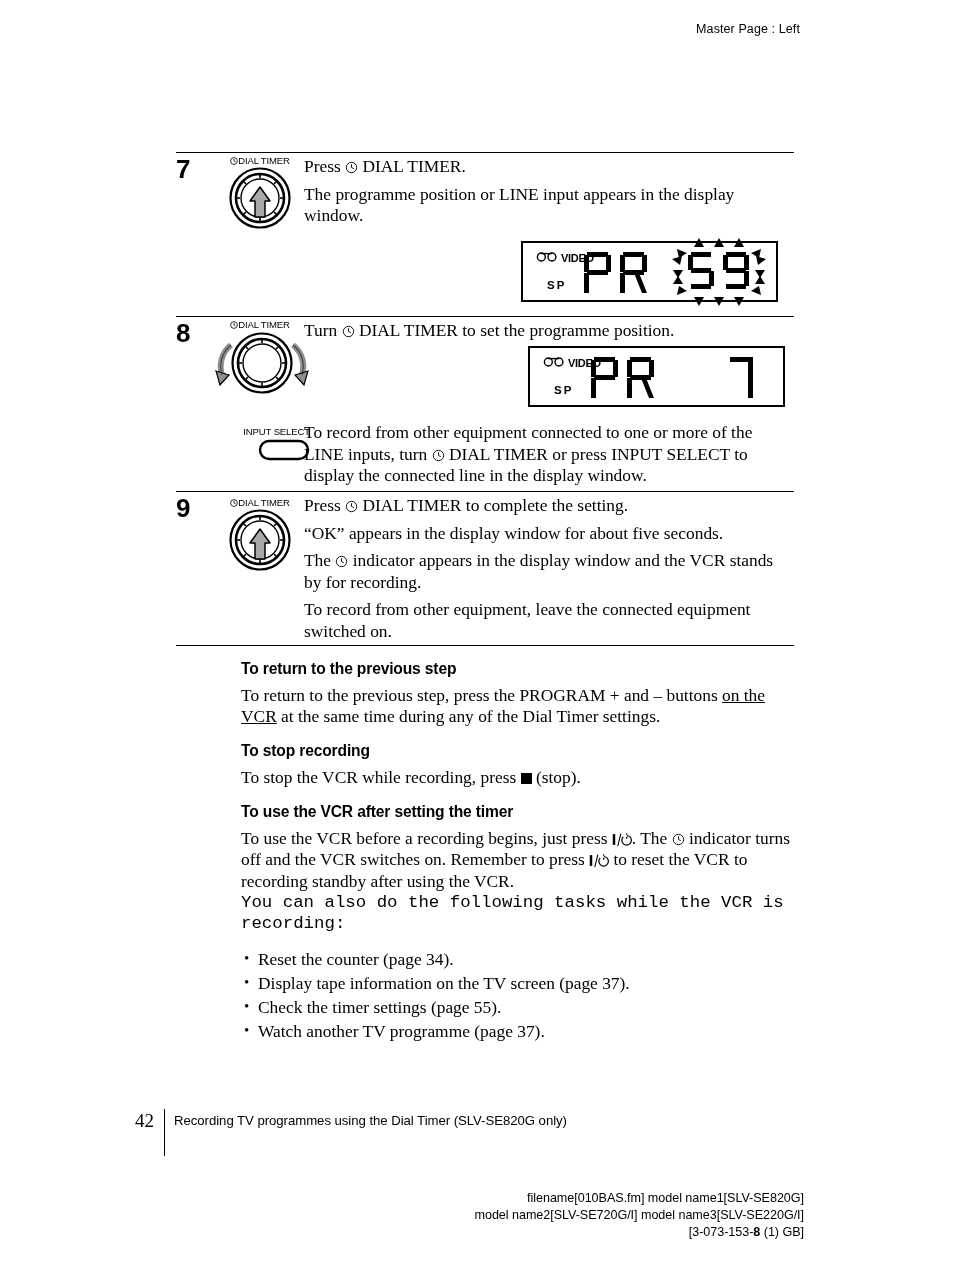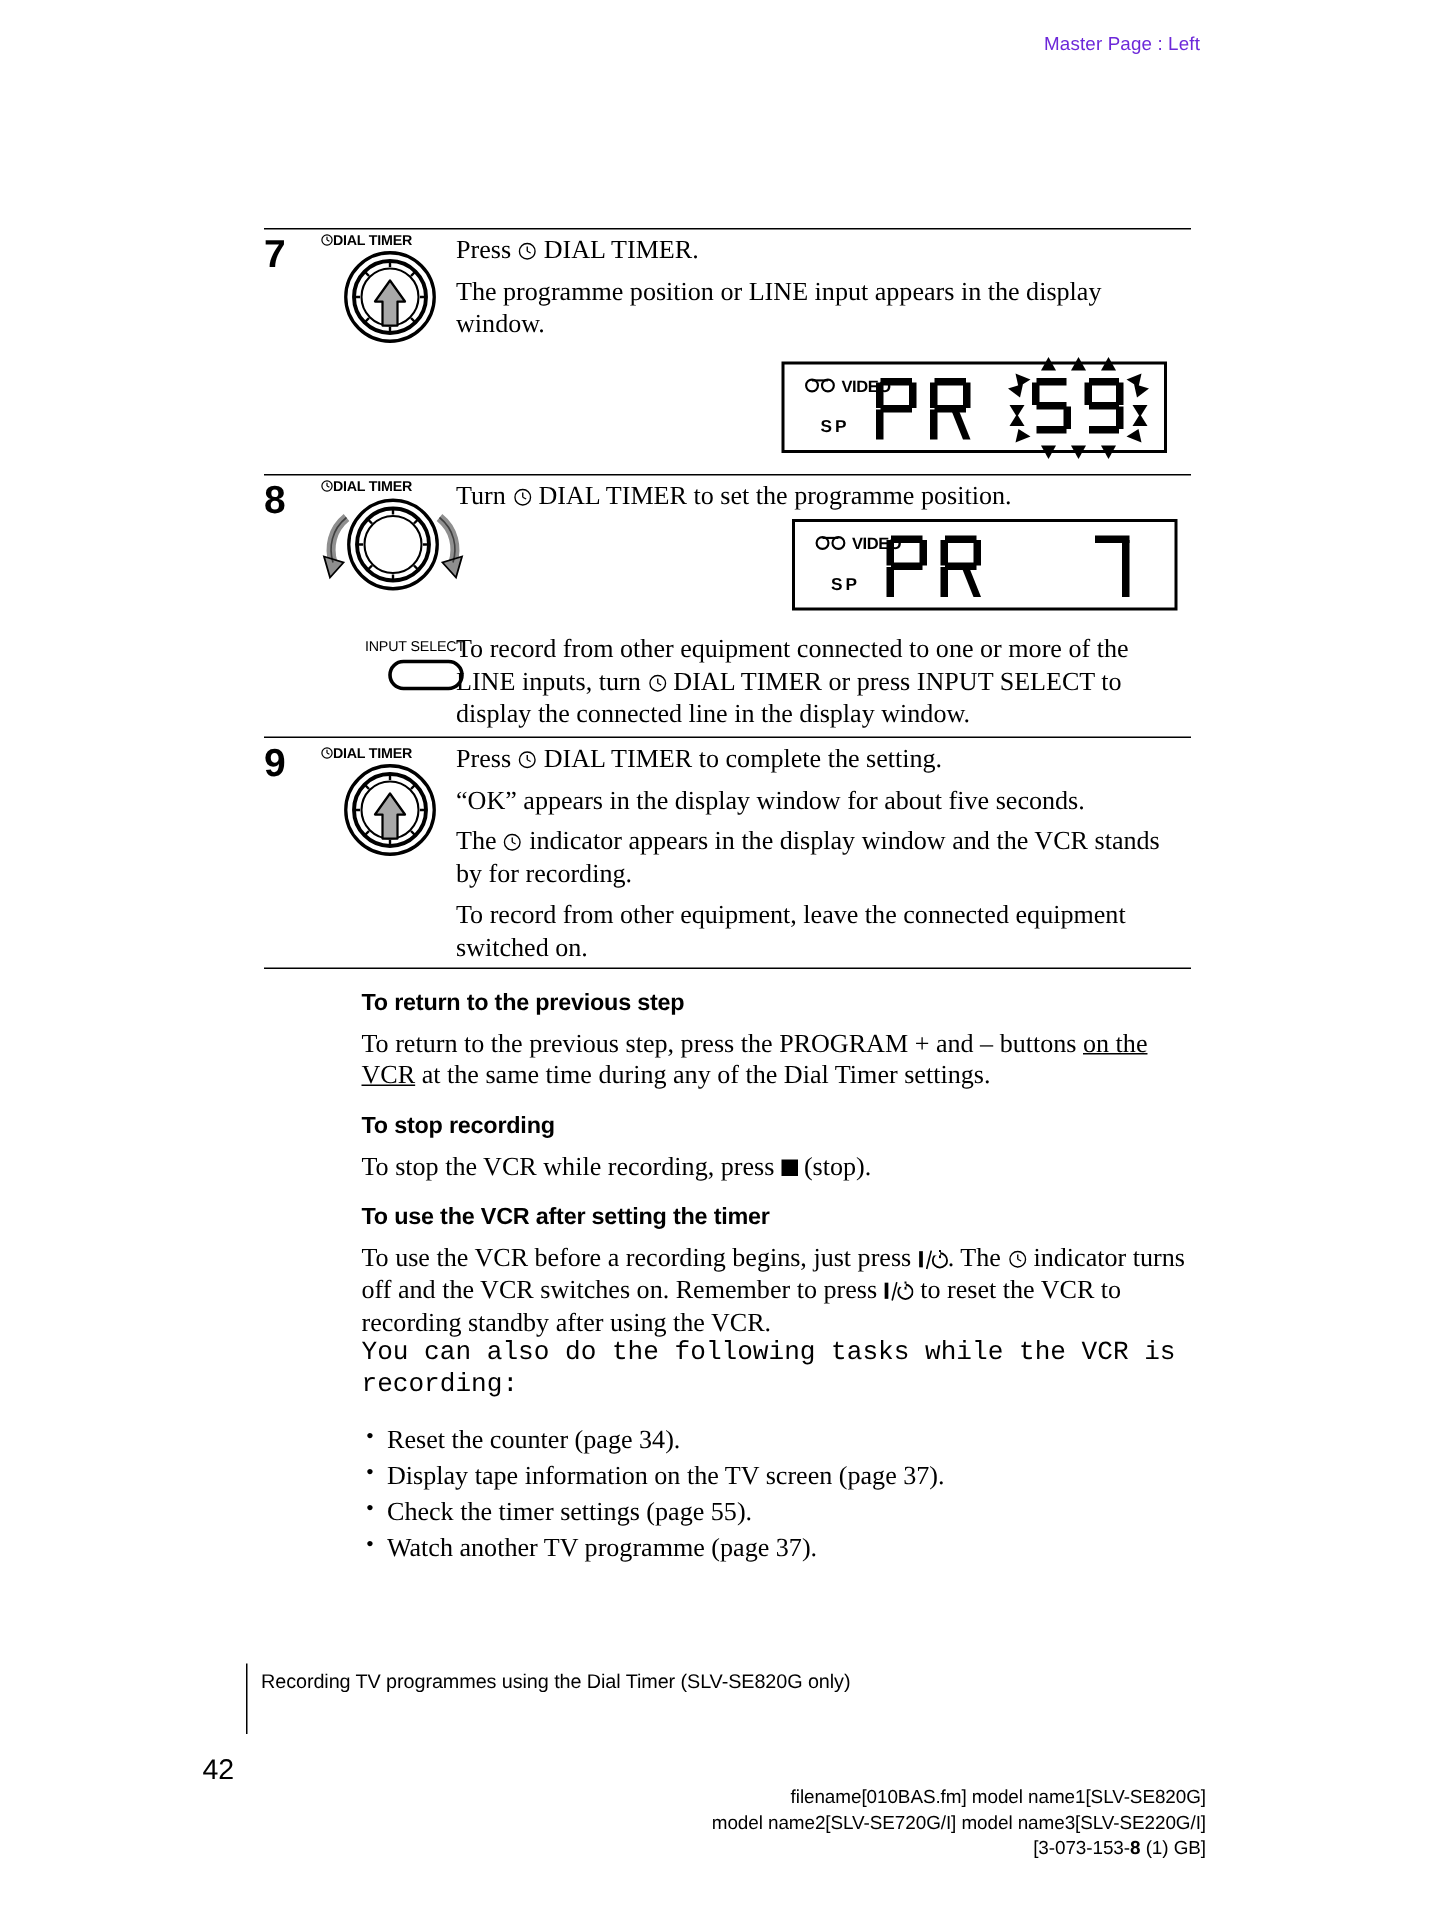--- a/index.html
+++ b/index.html
@@ -21,21 +21,21 @@
   }
 
   
   .master-page {
     position: absolute;
     top: 22px;
     right: 154px;
     font-family: "Liberation Sans", sans-serif;
     font-size: 12.5px;
     letter-spacing: 0.1px;
-    color: #6d28d9;
+    color: #000000;
   }
 
   
   .rule {
     position: absolute;
     left: 176px;
     width: 618px;
     border-top: 1.6px solid #000;
     height: 0;
   }
@@ -67,26 +67,26 @@
 
   
   .dial-wrap {
     position: absolute;
     left: 38px;
     top: -1px;
     width: 92px;
   }
   .dial-label {
     font-family: "Liberation Sans", sans-serif;
-    font-weight: bold;
+    font-weight: normal;
     font-size: 9.5px;
     letter-spacing: -0.15px;
     white-space: nowrap;
     display: block;
-    text-align: left;
+    text-align: center;
     margin-bottom: 1px;
   }
   .dial-svg { display: block; margin: 0 auto; }
 
   .inputsel-wrap {
     position: absolute;
     left: 38px;
     width: 96px;
     text-align: right;
   }
@@ -159,22 +159,22 @@
     position: absolute;
     left: 3px;
     top: -1px;
     font-size: 15px;
   }
 
   
   .footer-num {
     position: absolute;
     left: 135px;
-    top: 1170px;
-    font-family: Liberation Sans, sans-serif;
+    top: 1110px;
+    font-family: Liberation Serif, serif;
     font-size: 19px;
   }
   .footer-bar {
     position: absolute;
     left: 164px;
     top: 1109px;
     width: 0;
     height: 47px;
     border-left: 1.7px solid #000;
   }

